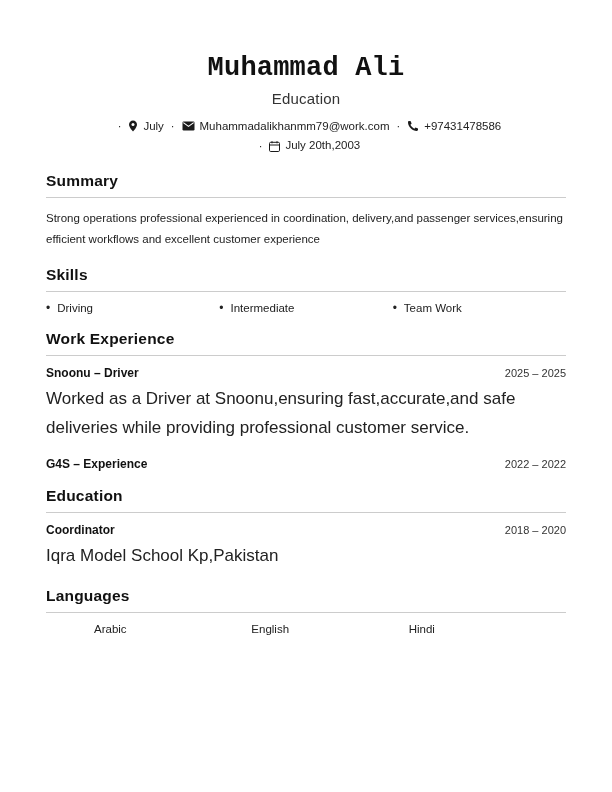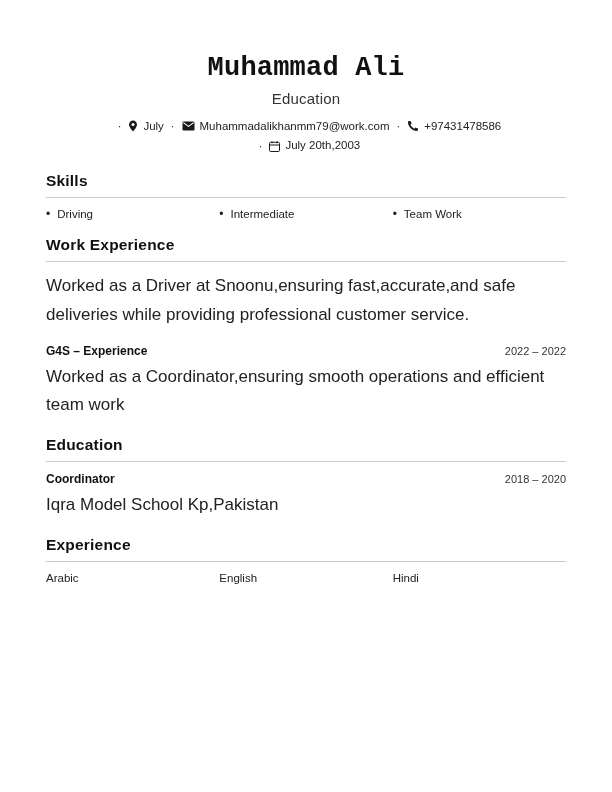--- a/index.html
+++ b/index.html
@@ -145,20 +145,21 @@
     line-height: 1.7;
     color: #222222;
     max-width: 500px;
   }
 
   
   .lang-grid {
     display: grid;
     grid-template-columns: repeat(3, 1fr);
     margin-top: 2px;
+    margin-left: 48px;
   }
   .lang {
     font-size: 11.5px;
     color: #222222;
   }
 </style>
 </head>
 <body>
 
 <div class="page">
@@ -211,20 +212,25 @@
             <line x1="0.5" y1="4" x2="10.5" y2="4" stroke="#1a1a1a" stroke-width="1"></line>
             <line x1="3" y1="0.2" x2="3" y2="2.3" stroke="#1a1a1a" stroke-width="1"></line>
             <line x1="8" y1="0.2" x2="8" y2="2.3" stroke="#1a1a1a" stroke-width="1"></line>
           </svg>
         </span>
         <span>July 20th,2003</span>
       </span>
     </div>
   </div>
 
+  <div class="section">
+    <h2 class="section-title">Summary</h2>
+    <hr class="rule">
+    <p class="para">Strong operations professional experienced in coordination, delivery,and passenger services,ensuring efficient workflows and excellent customer experience</p>
+  </div>
 
   <div class="section">
     <h2 class="section-title">Skills</h2>
     <hr class="rule">
     <div class="skills-grid">
       <div class="skill">
         <span class="dot">•</span>
         <span>Driving</span>
       </div>
       <div class="skill">
@@ -236,47 +242,50 @@
         <span>Team Work</span>
       </div>
     </div>
   </div>
 
   <div class="section">
     <h2 class="section-title">Work Experience</h2>
     <hr class="rule">
 
     <div class="entry">
+      <div class="entry-head">
+        <span class="entry-title">Snoonu – Driver</span>
+        <span class="entry-dates">2025 – 2025</span>
+      </div>
       <div class="entry-desc">Worked as a Driver at Snoonu,ensuring fast,accurate,and safe deliveries while providing professional customer service.</div>
     </div>
 
     <div class="entry">
       <div class="entry-head">
         <span class="entry-title">G4S – Experience</span>
         <span class="entry-dates">2022 – 2022</span>
       </div>
-      <div class="entry-desc">Worked as a Coordinator,ensuring smooth operations and efficient team work</div>
     </div>
   </div>
 
   <div class="section">
     <h2 class="section-title">Education</h2>
     <hr class="rule">
 
     <div class="entry">
       <div class="entry-head">
         <span class="entry-title">Coordinator</span>
         <span class="entry-dates">2018 – 2020</span>
       </div>
       <div class="entry-desc">Iqra Model School Kp,Pakistan</div>
     </div>
   </div>
 
   <div class="section">
-    <h2 class="section-title">Experience</h2>
+    <h2 class="section-title">Languages</h2>
     <hr class="rule">
     <div class="lang-grid">
       <div class="lang">Arabic</div>
       <div class="lang">English</div>
       <div class="lang">Hindi</div>
     </div>
   </div>
 
 </div>
 

